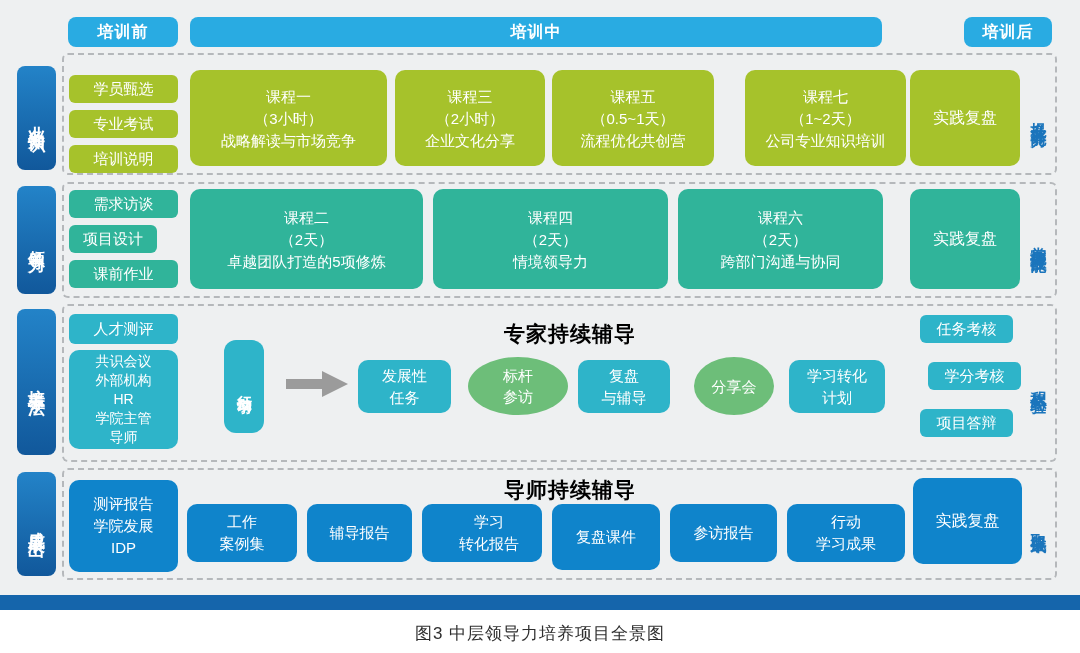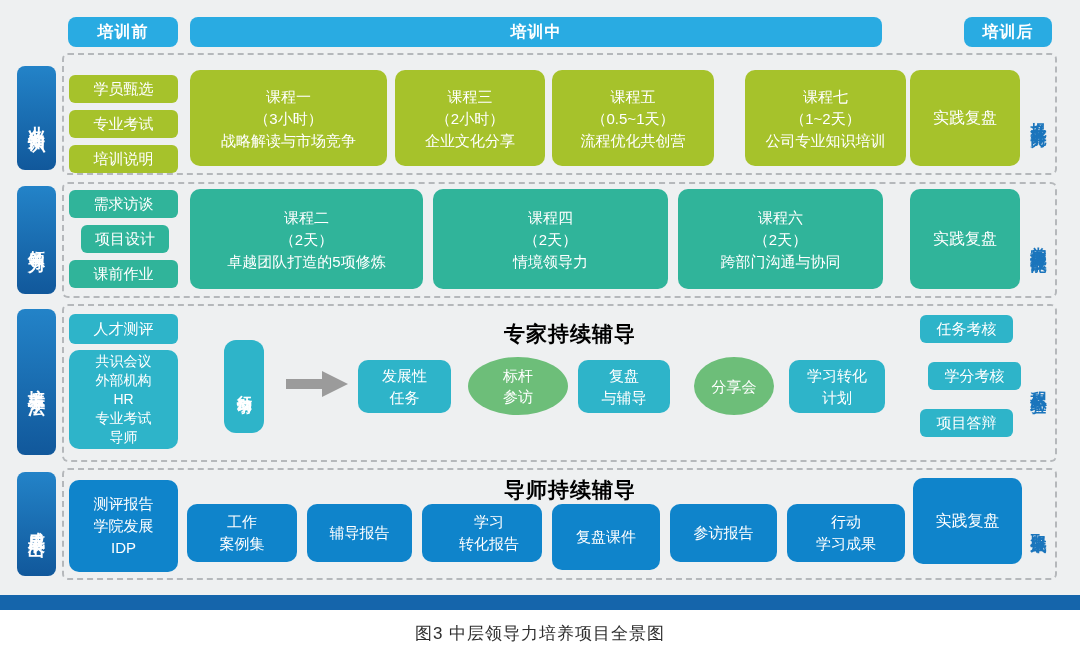--- a/index.html
+++ b/index.html
@@ -114,21 +114,21 @@
     <div class="course-name">流程优化共创营</div>
   </div>
   <div class="abs box c-green" style="left:721px;top:70px;width:161px;height:96px;margin-left:24px;">
     <div>课程七</div>
     <div>（1~2天）</div>
     <div class="course-name">公司专业知识培训</div>
   </div>
   <div class="abs box c-green big-text" style="left:910px;top:70px;width:110px;height:96px;">实践复盘</div>
 
   <div class="abs pill c-teal" style="left:69px;top:190px;width:109px;height:28px;">需求访谈</div>
-  <div class="abs pill c-teal" style="left:81px;top:225px;width:88px;height:28px;">项目设计</div>
+  <div class="abs pill c-teal" style="left:69px;top:225px;width:88px;height:28px;">项目设计</div>
   <div class="abs pill c-teal" style="left:69px;top:260px;width:109px;height:28px;">课前作业</div>
 
   <div class="abs box c-teal" style="left:190px;top:189px;width:233px;height:100px;">
     <div>课程二</div>
     <div>（2天）</div>
     <div class="course-name">卓越团队打造的5项修炼</div>
   </div>
   <div class="abs box c-teal" style="left:433px;top:189px;width:235px;height:100px;">
     <div>课程四</div>
     <div>（2天）</div>
@@ -138,21 +138,21 @@
     <div>课程六</div>
     <div>（2天）</div>
     <div class="course-name">跨部门沟通与协同</div>
   </div>
   <div class="abs box c-teal big-text" style="left:910px;top:189px;width:110px;height:100px;">实践复盘</div>
 
   <div class="abs pill c-cyan" style="left:69px;top:314px;width:109px;height:30px;">人才测评</div>
   <div class="abs box c-cyan consensus multiline" style="left:69px;top:350px;width:109px;height:99px;">共识会议
 外部机构
 HR
-专业考试
+学院主管
 导师</div>
 
   <div class="abs action-pill c-cyan" style="left:224px;top:340px;width:40px;height:93px;">行动学习</div>
 
   <div class="abs" style="left:286px;top:368px;width:62px;height:32px;">
     <svg width="62" height="32" viewBox="0 0 62 32" xmlns="http://www.w3.org/2000/svg">
       <polygon points="0,11 36,11 36,3 62,16 36,29 36,21 0,21" fill="#9b9b9b"></polygon>
     </svg>
   </div>
 

